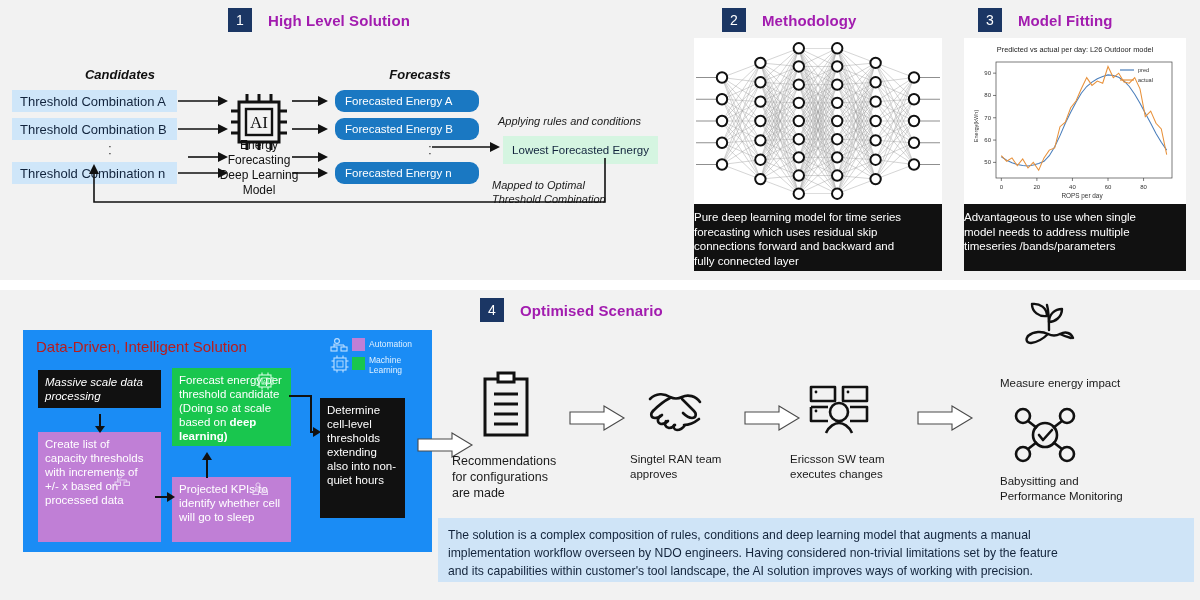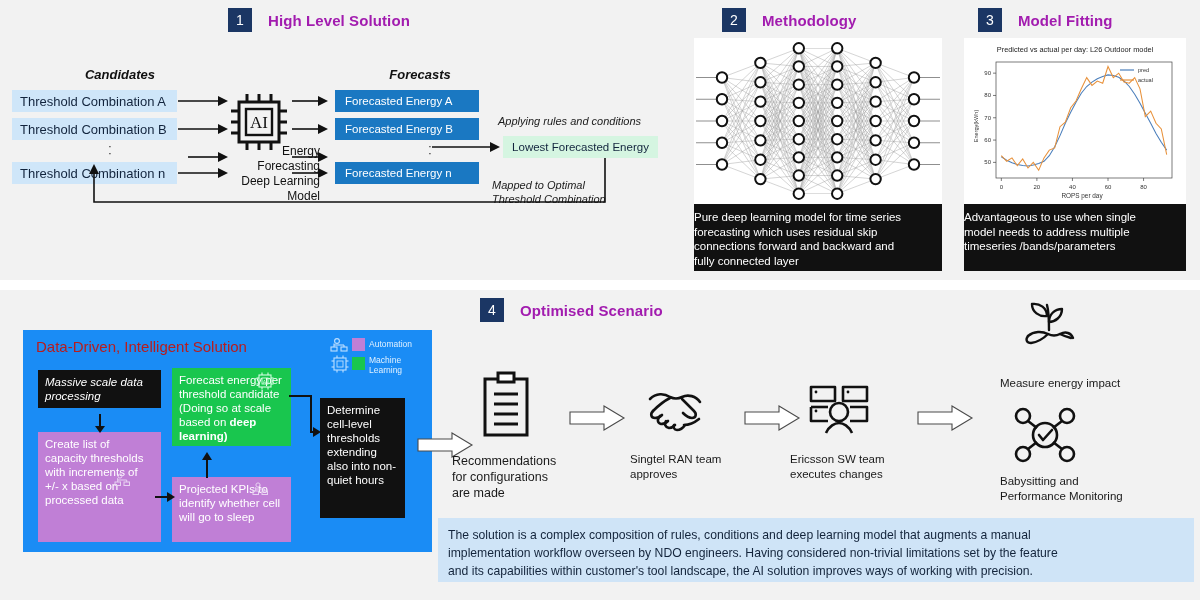--- a/index.html
+++ b/index.html
@@ -35,25 +35,25 @@
     color:#111;text-align:center;
   }
   .cand-box{
     position:absolute;background:#cfe6f9;color:#12243d;
     font-size:13px;display:flex;align-items:center;padding-left:8px;
     height:22px;box-sizing:border-box;white-space:nowrap;
   }
   .fc-box{
     position:absolute;background:#1a78c2;color:#ffffff;
     font-size:11.5px;display:flex;align-items:center;padding-left:10px;
-    height:22px;box-sizing:border-box;white-space:nowrap;
+    height:22px;box-sizing:border-box;white-space:nowrap;border-radius:9px;
   }
   .green-box{
     position:absolute;background:#d5f5e1;color:#12243d;font-size:11.5px;
-    display:flex;align-items:center;justify-content:center;height:22px;
+    display:flex;align-items:center;justify-content:center;height:28px;
     box-sizing:border-box;padding:0 8px;white-space:nowrap;
   }
   .ital-note{
     position:absolute;font-size:11px;font-style:italic;color:#1a1a1a;
     line-height:14px;white-space:nowrap;
   }
   .dots{position:absolute;font-size:13px;color:#333;letter-spacing:0;line-height:7px;text-align:center;}
   .model-label{
     position:absolute;text-align:center;font-size:12px;color:#111;
     line-height:15px;white-space:nowrap;
@@ -147,21 +147,21 @@
       <line x1="11" y1="19" x2="3" y2="19"></line>
         <line x1="11" y1="30" x2="3" y2="30"></line>
         <line x1="11" y1="41" x2="3" y2="41"></line>
       <line x1="51" y1="19" x2="59" y2="19"></line>
         <line x1="51" y1="30" x2="59" y2="30"></line>
         <line x1="51" y1="41" x2="59" y2="41"></line>
     </g>
     <text x="31" y="36" text-anchor="middle" font-family="Liberation Serif, serif" font-size="17" fill="#111">AI</text>
   </svg>
 
-  <div class="model-label" style="left:198px;top:144px;width:122px;text-align:right;">
+  <div class="model-label" style="left:198px;top:138px;width:122px;">
     <span>Energy</span><br>
     <span>Forecasting</span><br>
     <span>Deep Learning</span><br>
     <span>Model</span>
   </div>
 
   <svg class="abs" style="left:292px;top:85px;" width="46" height="100">
     <g stroke="#111" stroke-width="1.6" fill="none">
       <line x1="0" y1="16" x2="26" y2="16"></line>
       <line x1="0" y1="44" x2="26" y2="44"></line>

